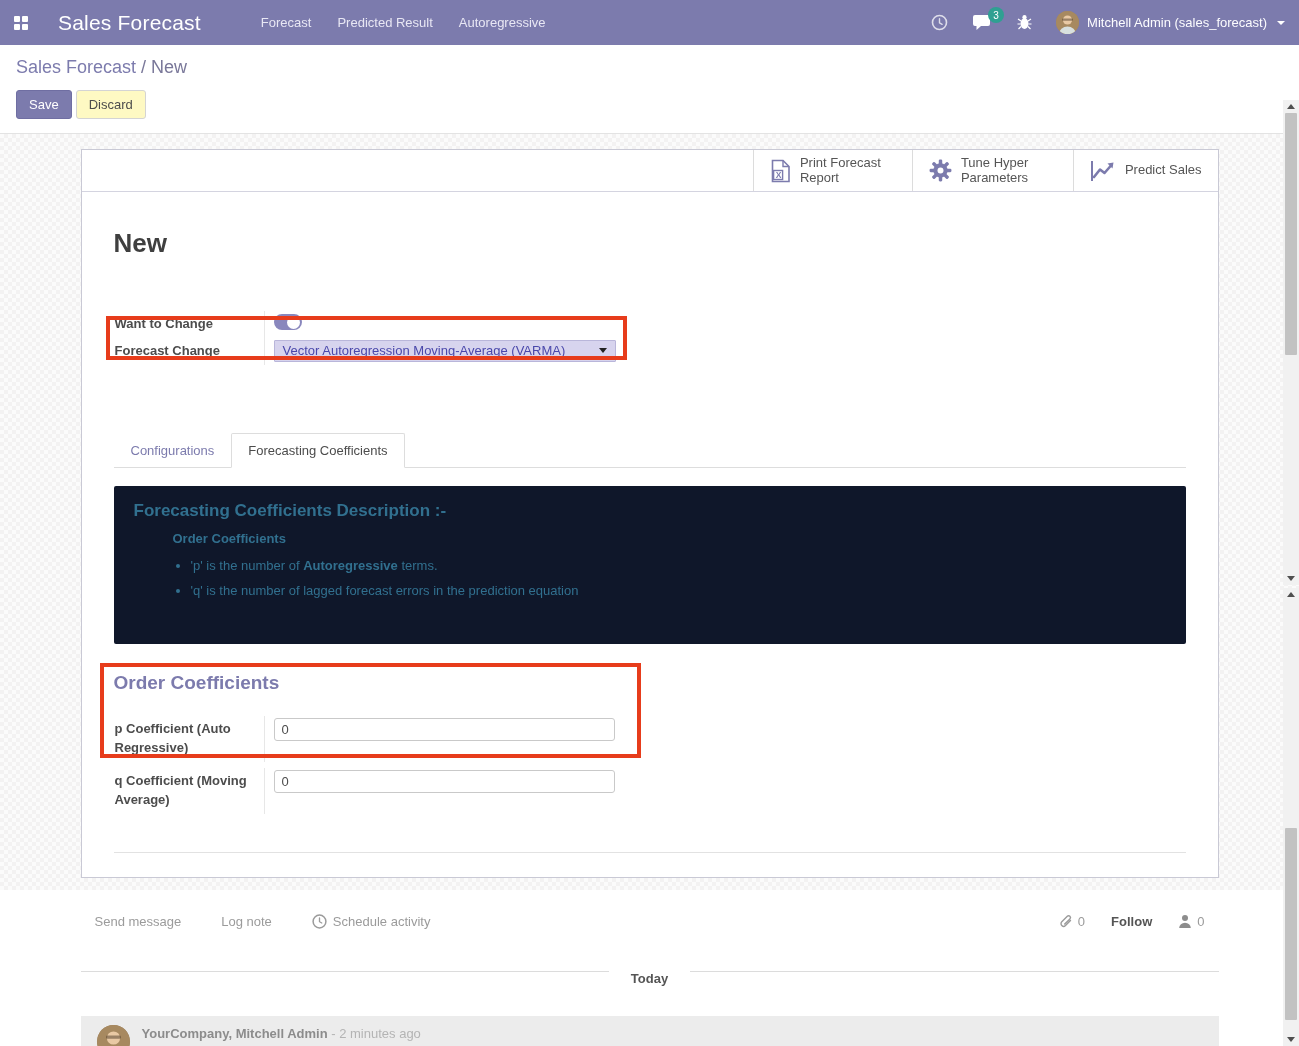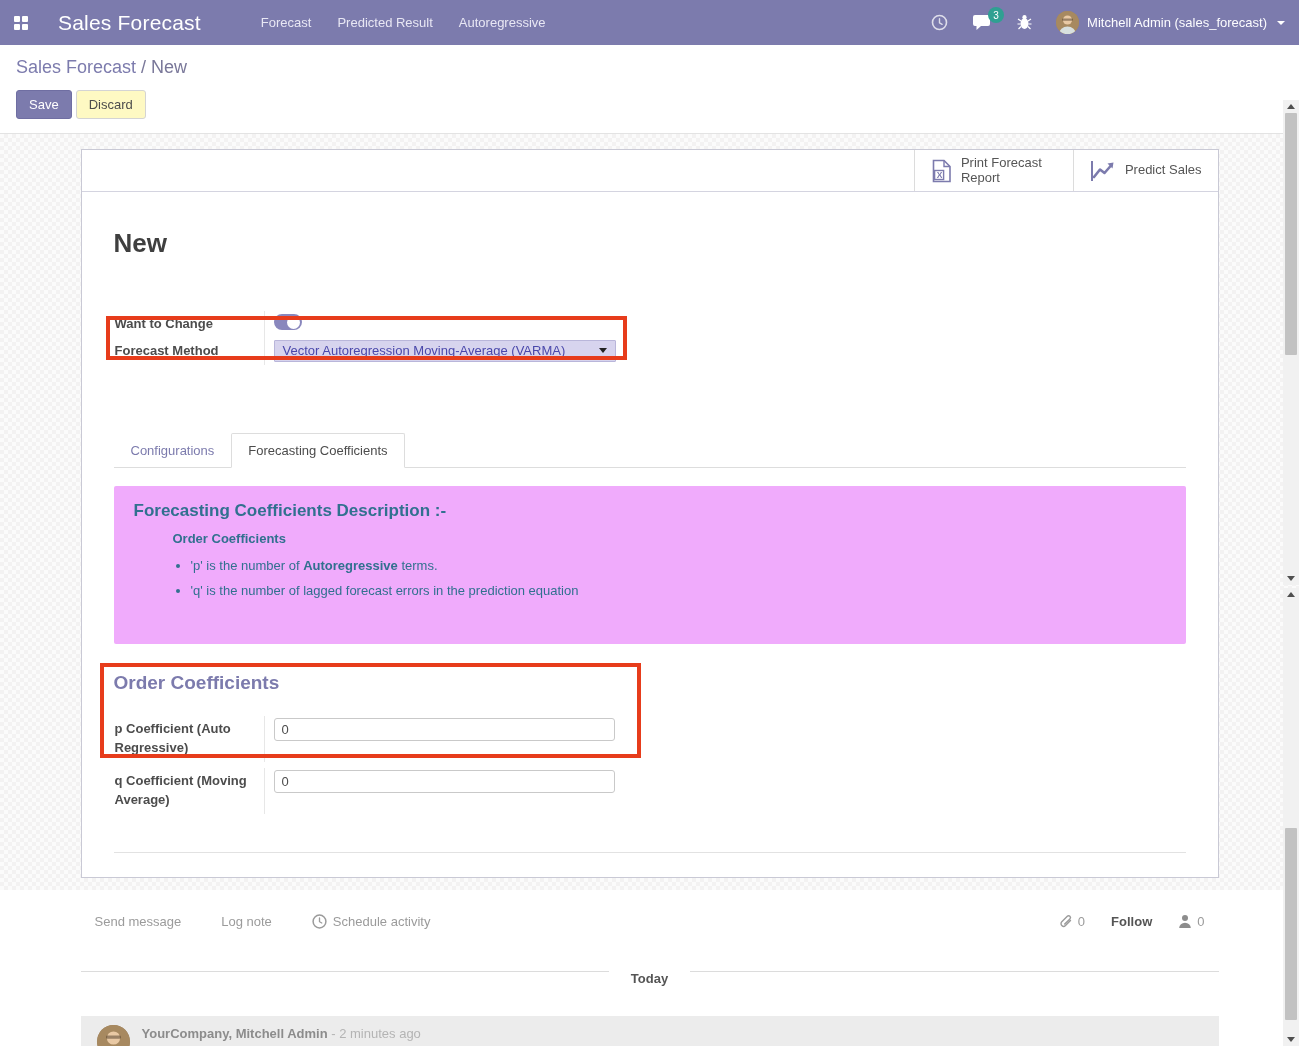--- a/index.html
+++ b/index.html
@@ -97,21 +97,21 @@
   .red-box-2 { left:18px; top:513px; width:541px; height:95px; }
 
   
   .nav-tabs { display:flex; margin-top:68px; border-bottom:1px solid #ddd; align-items:flex-end; }
   .tab { font-size:13px; padding:9px 16px; cursor:pointer; border:1px solid transparent; margin-bottom:-1px; }
   .tab.inactive { color:#7c7bad;text-align:right; }
   .tab.active { color:#4c4c4c; background:#fff; border-color:#ddd #ddd #fff #ddd; border-radius:2px 2px 0 0;text-align:right; }
 
   
   .info-box {
-    margin-top:18px; background:#f0abfc; color:#31708f;
+    margin-top:18px; background:#0f172a; color:#31708f;
     padding:15px 20px 44px; border-radius:2px;
   }
   .info-title { font-size:17px; font-weight:bold; }
   .info-subtitle { font-size:13px; font-weight:bold; margin:10px 0 0 39px; }
   .info-box ul { margin:11px 0 0 0; padding-left:57px; }
   .info-box li { font-size:13px; margin-top:6px; line-height:1.45; }
 
   .section-title { margin-top:28px; font-size:19px; font-weight:bold; color:#7c7bad; }
 
   .coef-group { margin-top:22px; width:520px; }
@@ -227,20 +227,33 @@
       <div class="status-btn">
         <svg width="21" height="24" viewBox="0 0 21 24">
           <path d="M2.5 1.5 H13 L19 7.5 V22.5 H2.5 Z" fill="none" stroke="#7c7bad" stroke-width="1.6"></path>
           <path d="M13 1.5 V7.5 H19" fill="none" stroke="#7c7bad" stroke-width="1.4"></path>
           <rect x="3.6" y="11.5" width="9" height="9" fill="none" stroke="#7c7bad" stroke-width="1.4"></rect>
           <text x="5.7" y="19" font-size="8.5" font-weight="bold" fill="#7c7bad" font-family="Liberation Sans, sans-serif">X</text>
         </svg>
         <span class="sb-label">Print Forecast Report</span>
       </div>
       <div class="status-btn">
+        <svg width="23" height="23" viewBox="0 0 20 20">
+          <g fill="#7c7bad">
+            <rect x="8.5" y="0.5" width="3" height="19" rx="1"></rect>
+            <rect x="8.5" y="0.5" width="3" height="19" rx="1" transform="rotate(45 10 10)"></rect>
+            <rect x="8.5" y="0.5" width="3" height="19" rx="1" transform="rotate(90 10 10)"></rect>
+            <rect x="8.5" y="0.5" width="3" height="19" rx="1" transform="rotate(135 10 10)"></rect>
+            <circle cx="10" cy="10" r="6.2"></circle>
+          </g>
+          <circle cx="10" cy="10" r="2.6" fill="#ffffff"></circle>
+        </svg>
+        <span class="sb-label">Tune Hyper Parameters</span>
+      </div>
+      <div class="status-btn">
         <svg width="26" height="22" viewBox="0 0 26 22">
           <path d="M2 1 V21" stroke="#7c7bad" stroke-width="2"></path>
           <path d="M4 17 L10 9.5 L14.5 13 L21 5.5" fill="none" stroke="#7c7bad" stroke-width="2.6" stroke-linecap="round" stroke-linejoin="round"></path>
           <path d="M17.5 3.5 L23.5 2.5 L22.5 8.5 Z" fill="#7c7bad"></path>
         </svg>
         <span class="sb-label">Predict Sales</span>
       </div>
     </div>
 
     <div class="sheet-body">
@@ -249,21 +262,21 @@
       <div class="field-group">
         <div class="field-row">
           <div class="field-label">Want to Change</div>
           <div class="field-value">
             <div class="toggle">
                 <span class="knob"></span>
               </div>
           </div>
         </div>
         <div class="field-row">
-          <div class="field-label">Forecast Method</div>
+          <div class="field-label">Forecast Change</div>
           <div class="field-value">
             <div class="o-select">
               <span>Vector Autoregression Moving-Average (VARMA)</span>
               <span class="sel-caret"></span>
             </div>
           </div>
         </div>
       </div>
 
       <div class="nav-tabs">

